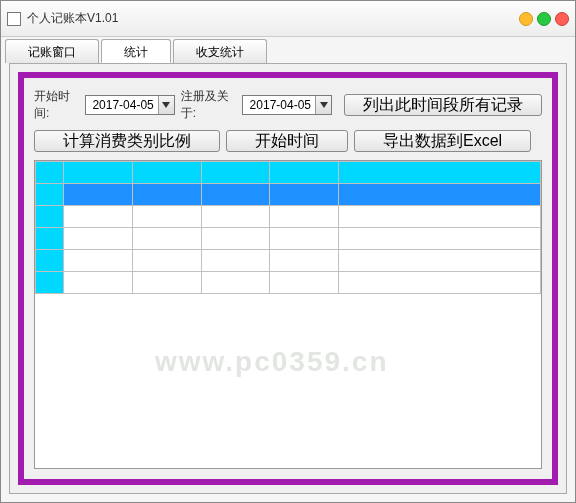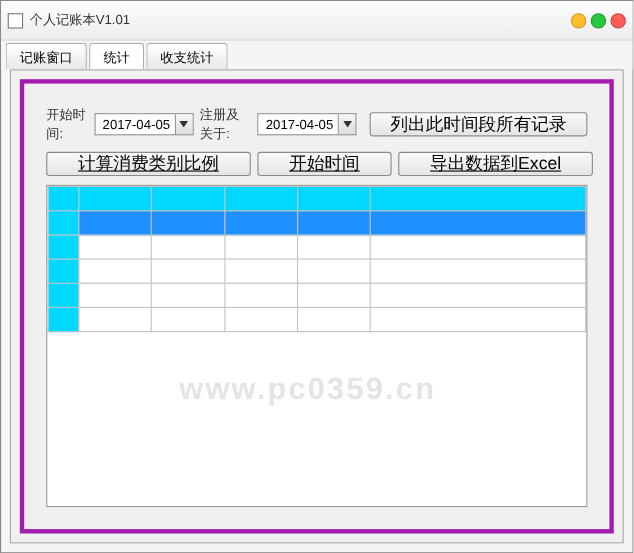--- a/index.html
+++ b/index.html
@@ -42,21 +42,21 @@
 .win-max { background: #28c940; border: 1px solid #1d9a30; }
 .win-close { background: #ff5f57; border: 1px solid #c7403a; }
 
 .tabs {
   display: flex;
   height: 26px;
   padding: 2px 4px 0 4px;
   background: #f5f5f5;
 }
 .tab {
-  padding: 4px 12px;
+  padding: 4px 22px;
   border: 1px solid #aaa;
   border-bottom: none;
   background: linear-gradient(#fff, #e8e8e8);
   margin-right: 2px;
   border-radius: 3px 3px 0 0;
   font-size: 12px;
   cursor: pointer;
   position: relative;
 }
 .tab.active {
@@ -69,25 +69,25 @@
   flex: 1;
   margin: 0 8px 8px 8px;
   border: 1px solid #aaa;
   background: #f0f0f0;
   display: flex;
   flex-direction: column;
   padding: 8px;
 }
 .inner-panel {
   flex: 1;
-  border: 4px solid #a21caf;
+  border: 6px solid #a21caf;
   background: #f0f0f0;
   display: flex;
   flex-direction: column;
-  padding: 20px;
+  padding: 10px;
 }
 .row {
   display: flex;
   align-items: center;
   gap: 6px;
   margin-bottom: 8px;
 }
 .label { color: #333; }
 .combo {
   display: inline-flex;
@@ -116,21 +116,21 @@
   background: linear-gradient(#fafafa,#e4e4e4);
   border: 1px solid #8a8a8a;
   border-radius: 3px;
   height: 22px;
   padding: 0 18px;
   font-size: 16px;
   font-family: inherit;
   cursor: pointer;
   white-space: nowrap;
 }
-.btn-wide { padding: 0 28px; text-decoration: underline; }
+.btn-wide { padding: 0 28px; }
 
 .grid-wrap {
   flex: 1;
   background: #fff;
   border: 1px solid #999;
   overflow: auto;
   position: relative;
 }
 table.grid {
   border-collapse: collapse;

